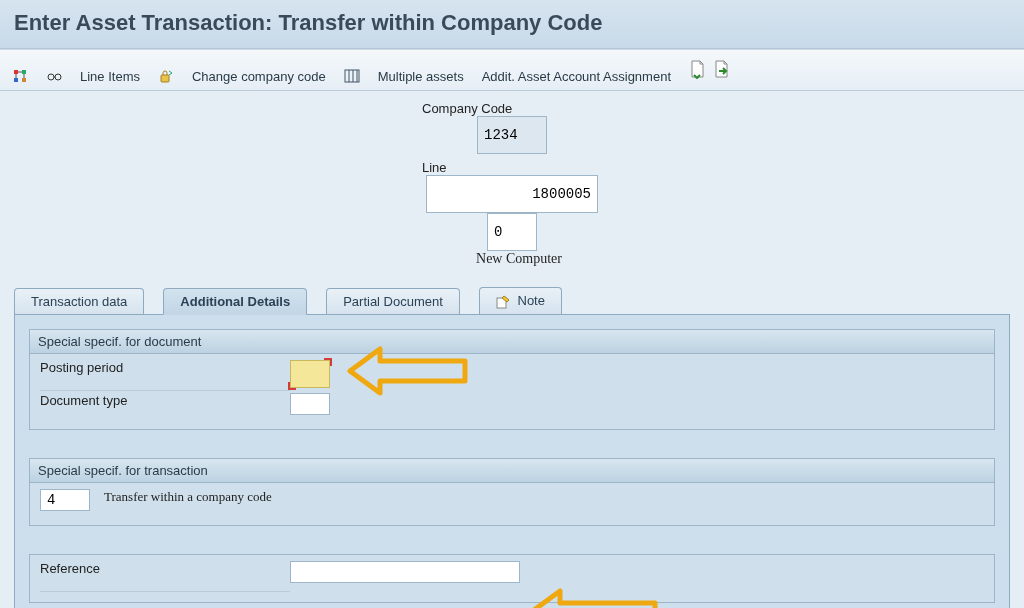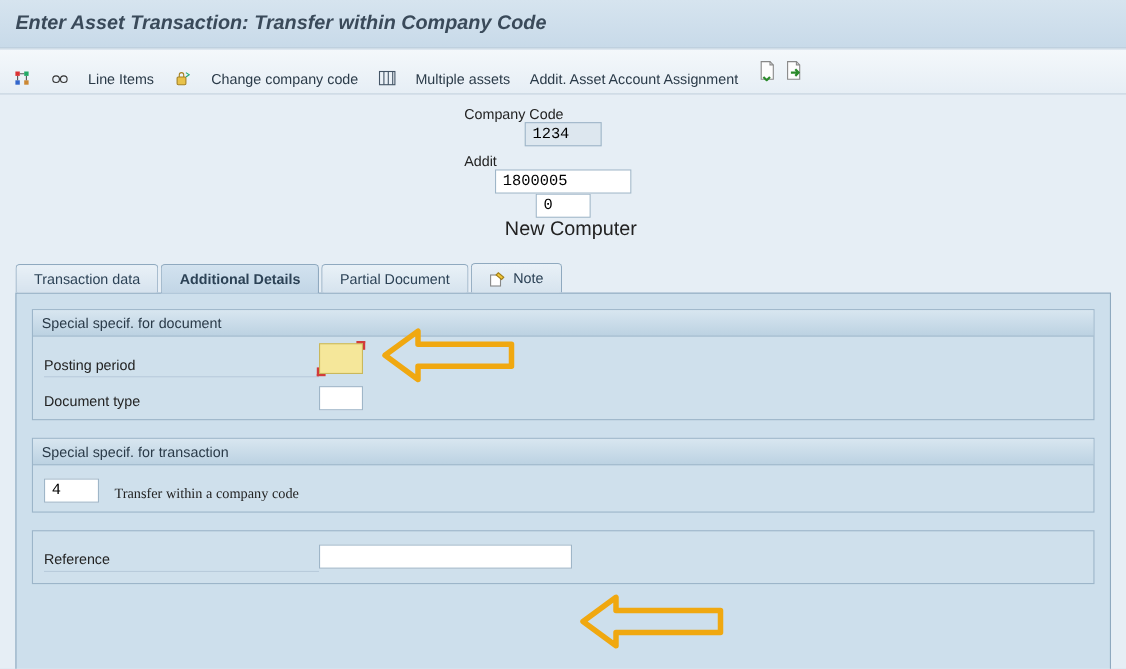--- a/index.html
+++ b/index.html
@@ -11,23 +11,22 @@
     width: 1024px;
     height: 608px;
     overflow: hidden;
   }
   .title-bar {
     background: linear-gradient(#d6e4ef, #c8dae9);
     padding: 10px 14px 12px 14px;
     border-bottom: 1px solid #b3c7d7;
   }
   .title-bar h1 {
-    font-size: 18px;
+    font-size: 22px;
     font-weight: bold;
-    font-style: italic;
     color: #3a4a5a;
   }
   .toolbar {
     background: linear-gradient(#f4f8fb,#e6eef5);
     border-top: 1px solid #cfdce7;
     border-bottom: 1px solid #b9cad8;
     padding: 6px 12px;
     display: flex;
     align-items: center;
     gap: 18px;
@@ -48,34 +47,34 @@
   .form-row {
     display: flex;
     align-items: center;
     margin-bottom: 6px;
     flex-direction: column;
   }
   .form-row .lbl { width: 180px; color:#222;}
   .inp {
     border: 1px solid #9fb6c8;
     background: #fff;
-    padding: 2px 6px;
+    padding: 18px 6px;
     height: 22px;
     font-family: "Courier New", monospace;
     font-size: 14px;
   }
   .inp.readonly { background:#dde7ef; }
-  .mono { font-family: Liberation Sans, sans-serif; font-size:18px; }
+  .mono { font-family: Liberation Serif, serif; font-size:14px; }
   .tabs-region {
     padding: 0 14px;
   }
   .tabstrip {
     display: flex;
     align-items: flex-end;
-    gap: 0;
+    gap: 17px;
     position: relative;
     z-index: 2;
   }
   .tab {
     background: linear-gradient(#e9f1f7,#d6e3ee);
     border: 1px solid #8fa9bf;
     border-bottom: none;
     border-radius: 4px 4px 0 0;
     padding: 5px 16px;
     margin-right: 2px;
@@ -93,35 +92,35 @@
   .tab-body {
     border: 1px solid #8fa9bf;
     background: #cddfec;
     padding: 14px;
     min-height: 380px;
     position: relative;
   }
   .group {
     border: 1px solid #9cb5c9;
     background: #cfe0ec;
-    margin-bottom: 16px;
+    margin-bottom: 28px;
   }
   .group-header {
     background: linear-gradient(#d8e6f0,#bcd2e2);
     border-bottom: 1px solid #9cb5c9;
     padding: 4px 8px;
     color: #2a3a48;
     font-size: 13px;
   }
   .group-body {
     padding: 6px 10px 8px 10px;
   }
   .field-row {
     display:flex;
-    align-items:flex-end;
+    align-items:flex-start;
     height: 28px;
   }
   .field-row .flabel { width: 250px; color:#222; border-bottom:1px dotted rgba(0,0,0,0); }
   .field-divider { border-top: 1px solid #b8cbdb; margin: 2px 0 2px 0; width: 250px; }
   .posting-input {
     width: 40px; height:28px;
     background: #f5e79a;
     border: 1px solid #c9b85c;
     position: relative;
   }
@@ -226,22 +225,22 @@
     </span>
   </div>
 </div>
 
 <div class="header-form">
   <div class="form-row">
     <span class="lbl">Company Code</span>
     <input class="inp readonly" style="width: 70px;" readonly="" value="1234">
   </div>
   <div class="form-row">
-    <span class="lbl">Addit</span>
-    <input class="inp" style="width: 124px;" value="1800005">
+    <span class="lbl">Line</span>
+    <input class="inp" style="width: 172px; text-align: right;" value="1800005">
     <span style="width:30px"></span>
     <input class="inp" style="width: 50px;" value="0">
     <span class="mono" style="margin-left:14px">New Computer</span>
   </div>
 </div>
 
 <div class="tabs-region">
   <div class="tabstrip">
     <div class="tab"><span>Transaction data</span></div>
     <div class="tab active"><span>Additional Details</span></div>

